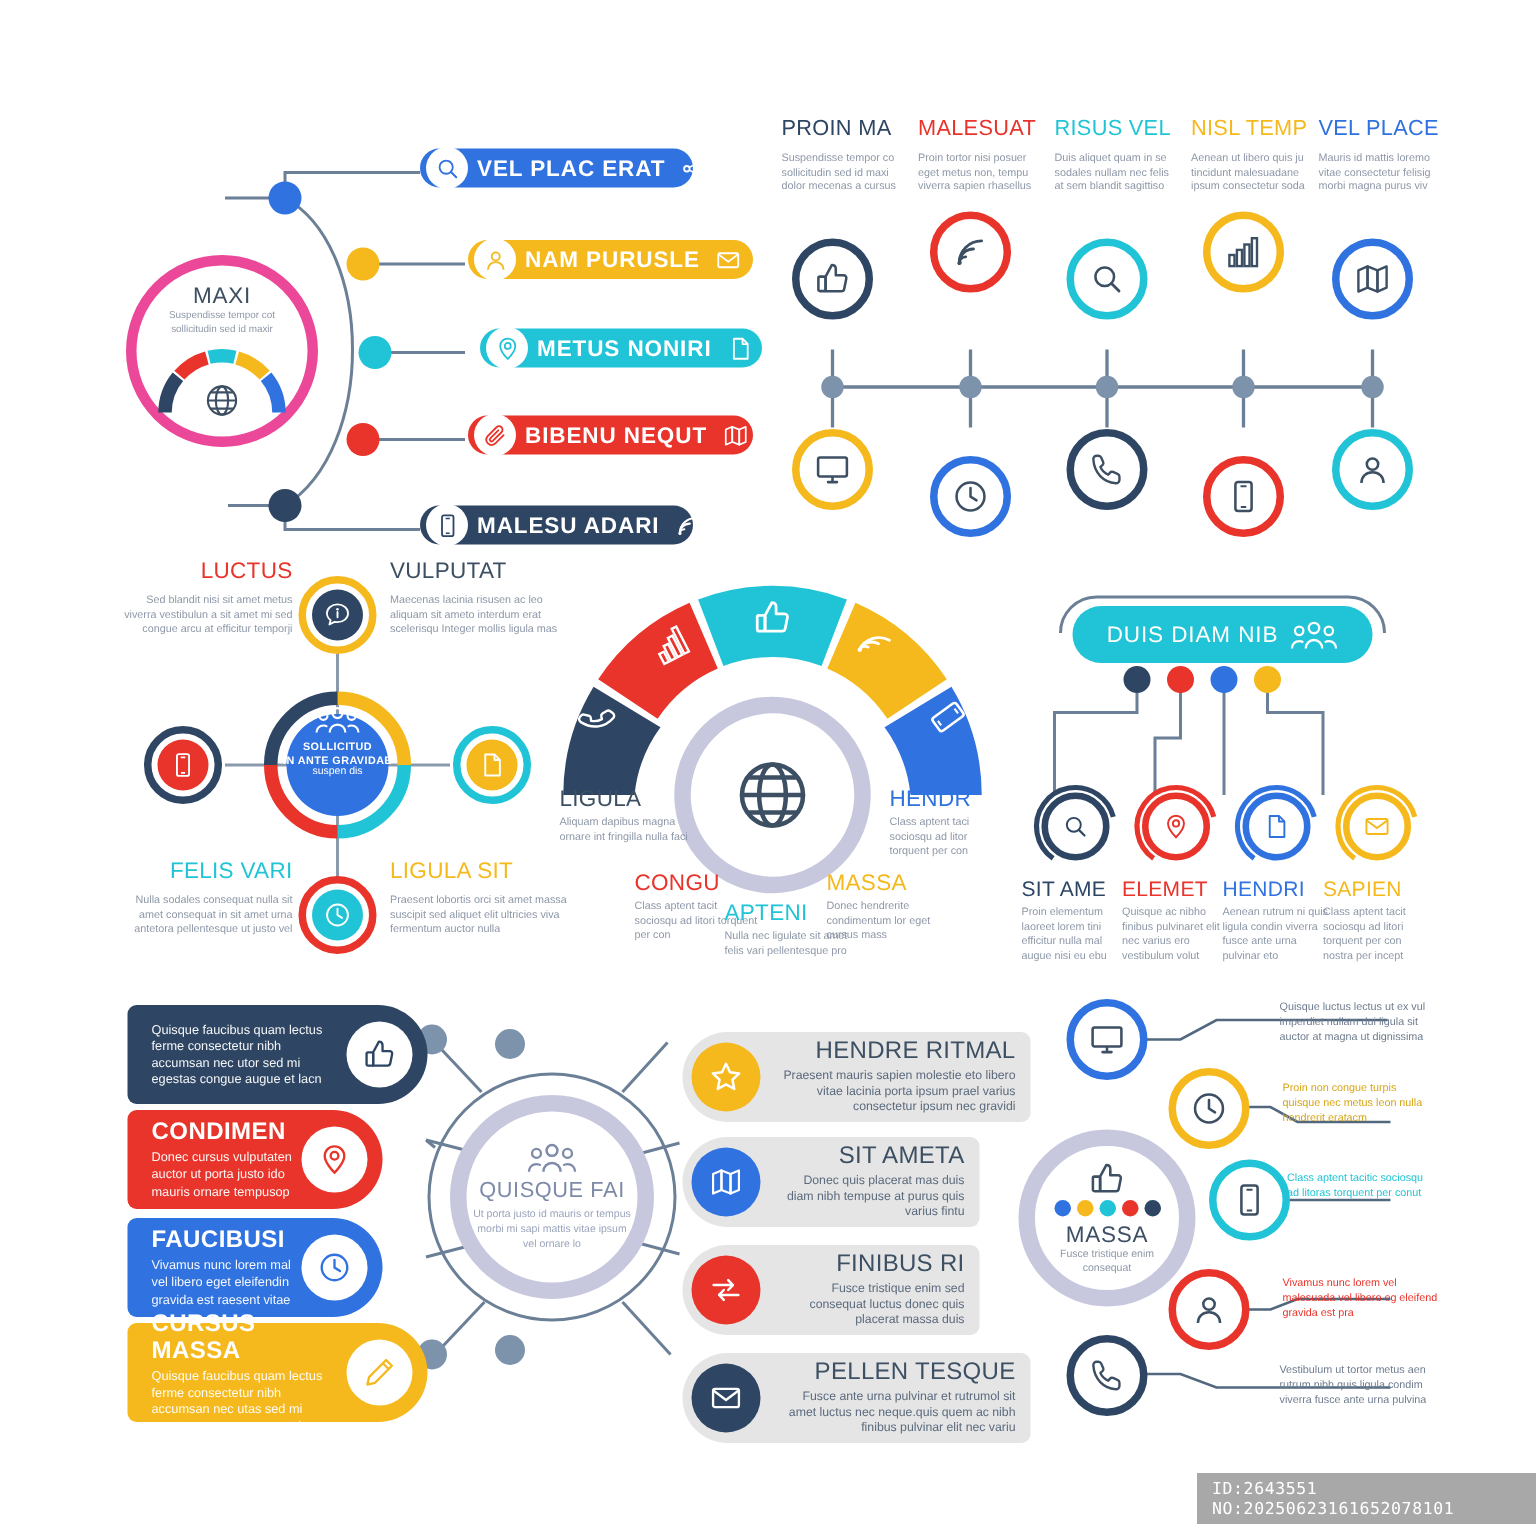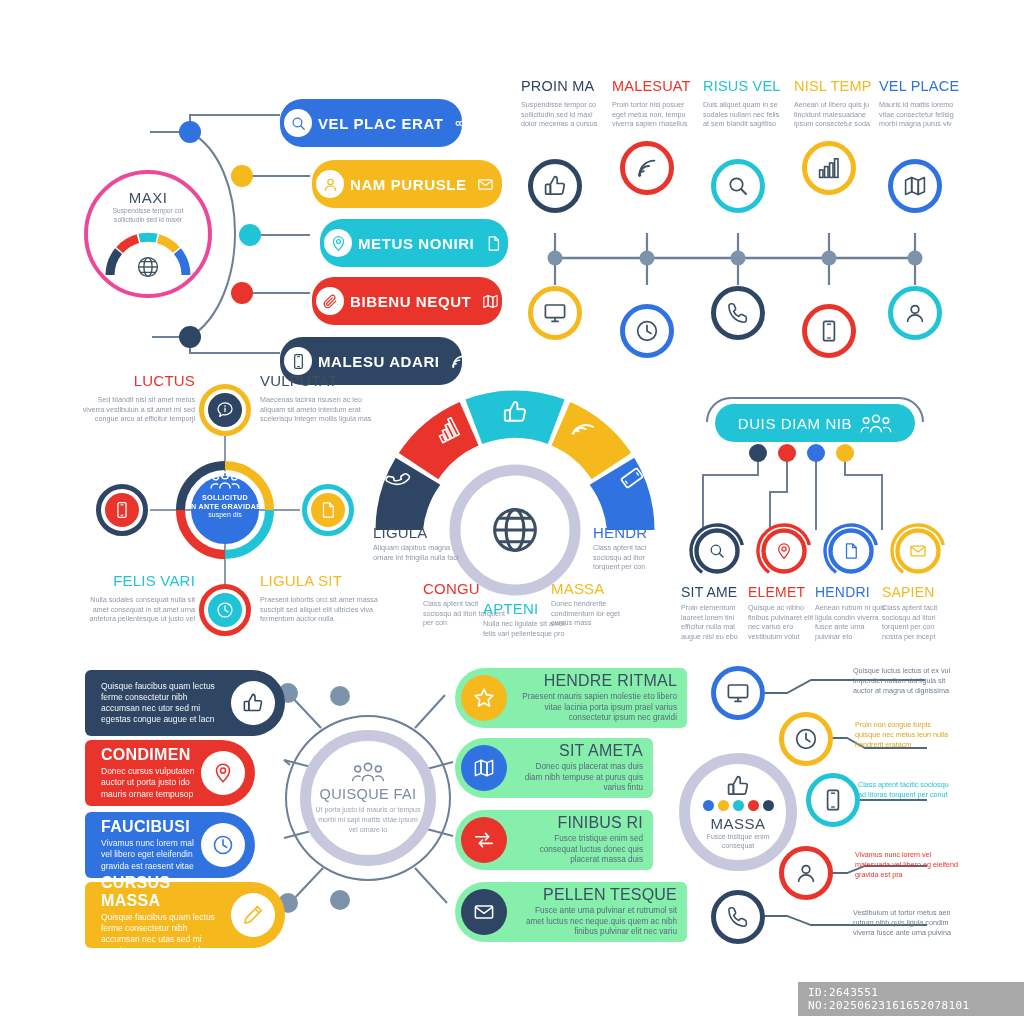--- a/index.html
+++ b/index.html
@@ -8,37 +8,37 @@
     font-family:"Liberation Sans","DejaVu Sans",sans-serif;
     position:relative;overflow:hidden;
   }
   .stage{position:absolute;left:0;top:0;width:1024px;height:1024px;}
   .abs{position:absolute;}
   .ttl{font-weight:400;letter-spacing:.2px;}
   .desc{color:#8e98a8;line-height:1.35;}
   svg{display:block;overflow:visible;}
 
   
-  .pill{position:absolute;display:flex;align-items:center;border-radius:22px;height:48px;color:#fff;}
+  .pill{position:absolute;display:flex;align-items:center;border-radius:22px;height:26px;color:#fff;}
   .pill .pic{width:28px;height:28px;border-radius:50%;background:#fff;display:flex;align-items:center;justify-content:center;margin-left:4px;flex:0 0 auto;}
   .pill .lbl{flex:1 1 auto;text-align:center;font-size:15px;font-weight:700;letter-spacing:.6px;white-space:nowrap;padding:0 6px;}
   .pill .trail{width:26px;display:flex;align-items:center;justify-content:center;margin-right:8px;flex:0 0 auto;}
 
   
   .ring{position:absolute;border-radius:50%;background:#fff;display:flex;align-items:center;justify-content:center;box-sizing:border-box;}
 
   
   .banner{position:absolute;height:66px;border-radius:6px 33px 33px 6px;display:flex;align-items:center;color:#fff;}
   .banner .tx{padding-left:16px;flex:1 1 auto;}
   .banner .tx h4{margin:0 0 2px 0;font-size:16px;font-weight:700;letter-spacing:.3px;}
   .banner .tx p{margin:0;font-size:8.5px;line-height:1.32;opacity:.95;}
   .banner .bic{width:44px;height:44px;border-radius:50%;background:#fff;display:flex;align-items:center;justify-content:center;margin:0 10px 0 6px;flex:0 0 auto;}
 
   
-  .card{position:absolute;height:60px;background:#86efac;border-radius:30px 6px 6px 30px;display:flex;align-items:center;}
+  .card{position:absolute;height:60px;background:#e5e5e5;border-radius:30px 6px 6px 30px;display:flex;align-items:center;margin-top:20px;}
   .card .cic{width:46px;height:46px;border-radius:50%;display:flex;align-items:center;justify-content:center;margin-left:6px;flex:0 0 auto;}
   .card .ctx{padding:0 10px 0 10px;flex:1 1 auto;text-align:right;}
   .card .ctx h4{margin:0 0 2px 0;font-size:16px;font-weight:400;color:#3d4f63;letter-spacing:.2px;}
   .card .ctx p{margin:0;font-size:8.2px;line-height:1.32;color:#5b6a7d;}
 
   .wm{position:absolute;color:#cfcfcf;font-size:19px;letter-spacing:1px;font-family:"DejaVu Sans",sans-serif;}
   .idbox{position:absolute;background:#a8a8a8;color:#fff;font-size:11px;padding:4px 10px;letter-spacing:.4px;font-family:"DejaVu Sans Mono",monospace;}
 </style>
 </head>
 <body>
@@ -157,21 +157,21 @@
     <line x1="152" y1="91" x2="220" y2="91" stroke="#6b7f96" stroke-width="2"></line>
     <line x1="160" y1="150" x2="220" y2="150" stroke="#6b7f96" stroke-width="2"></line>
     <line x1="152" y1="208" x2="220" y2="208" stroke="#6b7f96" stroke-width="2"></line>
     <circle cx="100" cy="47" r="11" fill="#2f72e0"></circle>
     <circle cx="152" cy="91" r="11" fill="#f5b91d"></circle>
     <circle cx="160" cy="150" r="11" fill="#21c4d6"></circle>
     <circle cx="152" cy="208" r="11" fill="#e8342a"></circle>
     <circle cx="100" cy="252" r="11" fill="#2e4663"></circle>
   </svg>
 
-  <div class="ring abs" style="left:-6px;top:85px;width:128px;height:128px;border:4px solid #ec4899;">
+  <div class="ring abs" style="left:-6px;top:85px;width:128px;height:128px;border:7px solid #ec4899;">
     <div style="text-align:center;width:100%;">
       <div style="font-size:15px;color:#3d4f63;letter-spacing:.5px;margin-bottom:1px;">MAXI</div>
       <div style="font-size:6.6px;color:#8e98a8;line-height:1.3;">Suspendisse tempor cot</div>
       <div style="font-size:6.6px;color:#8e98a8;line-height:1.3;margin-bottom:2px;">sollicitudin sed id maxir</div>
       <svg width="92" height="52" viewBox="0 0 92 52" style="margin:0 auto;display:block;">
         <g fill="none" stroke-width="9">
           <path d="M8 48 A38 38 0 0 1 16.6 24.2" stroke="#2e4663"></path>
           <path d="M17.6 23.1 A38 38 0 0 1 35.9 11.6" stroke="#e8342a"></path>
           <path d="M37.4 11.2 A38 38 0 0 1 54.6 11.2" stroke="#21c4d6"></path>
           <path d="M56.1 11.6 A38 38 0 0 1 74.4 23.1" stroke="#f5b91d"></path>

